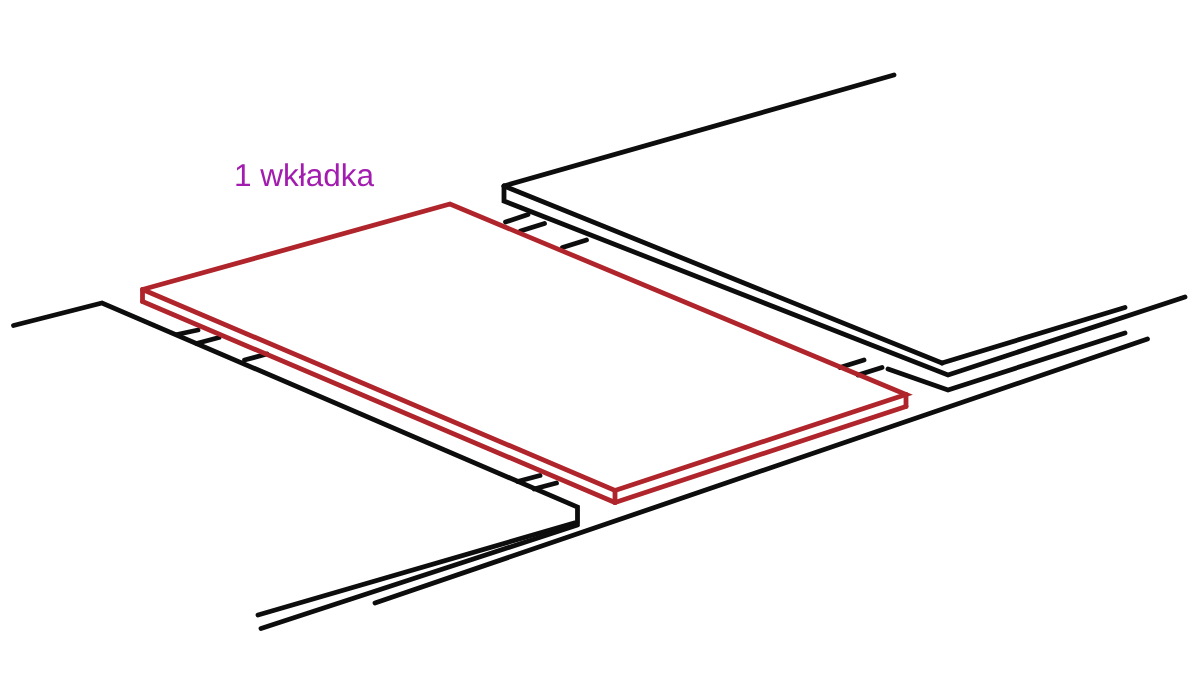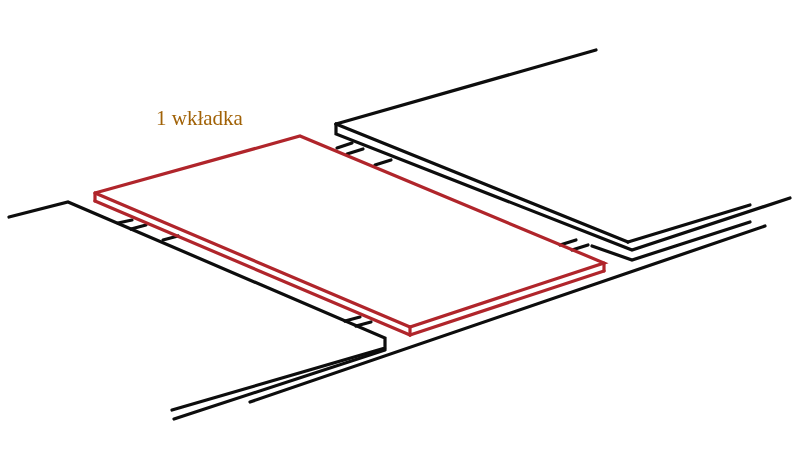--- a/index.html
+++ b/index.html
@@ -1,23 +1,23 @@
 <!DOCTYPE html>
 <html><head>
 <meta charset="utf-8">
 <style>
   html, body { margin: 0; padding: 0; background: #ffffff; }
   body { width: 800px; height: 460px; position: relative; overflow: hidden; }
   #stage { position: absolute; left: 0; top: 0; width: 800px; height: 460px; }
   .label {
     position: absolute;
     left: 156px; top: 106px;
-    font-family: Liberation Serif, serif;
+    font-family: Liberation Sans, sans-serif;
     font-size: 21px;
-    color: #a16207;
+    color: #a21caf;
     white-space: nowrap;
   }
   svg line, svg polyline { fill: none; stroke-linecap: round; stroke-linejoin: miter; }
   .blk { stroke: #0d0d0d; stroke-width: 3.2; }
   .red { stroke: #b0252b; stroke-width: 3.2; }
 </style>
 </head>
 <body>
 
 <div id="stage">

